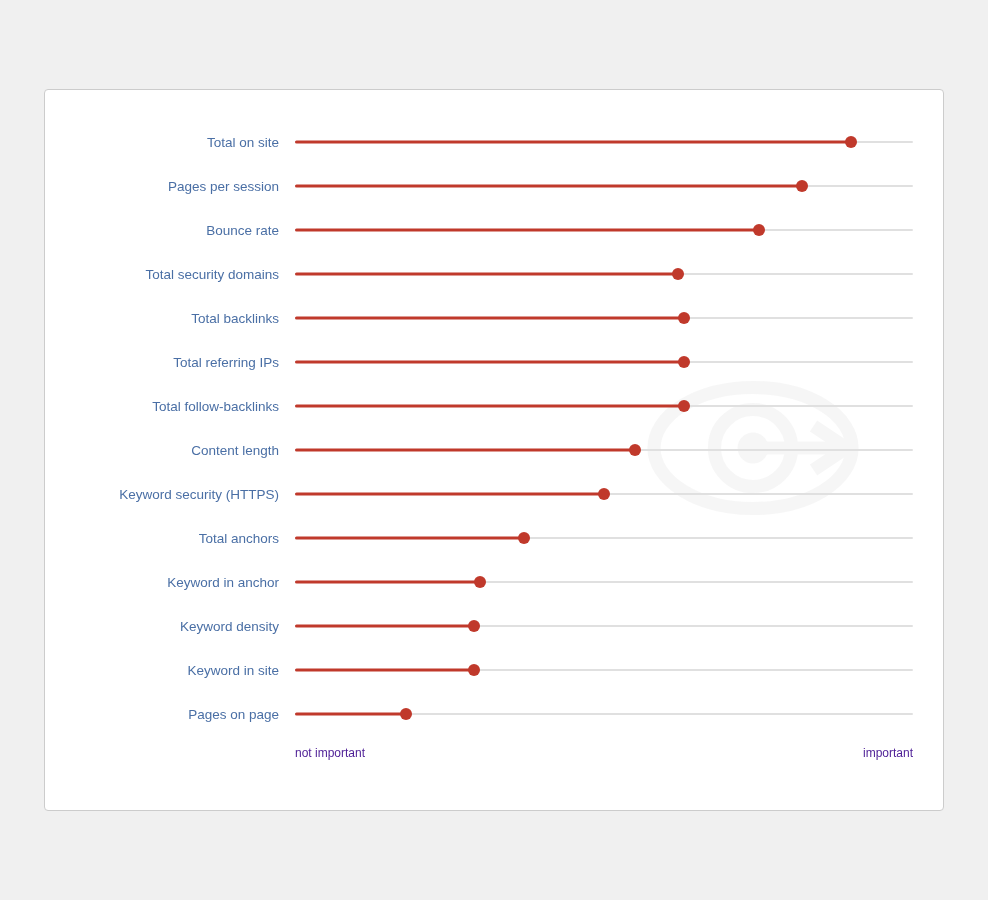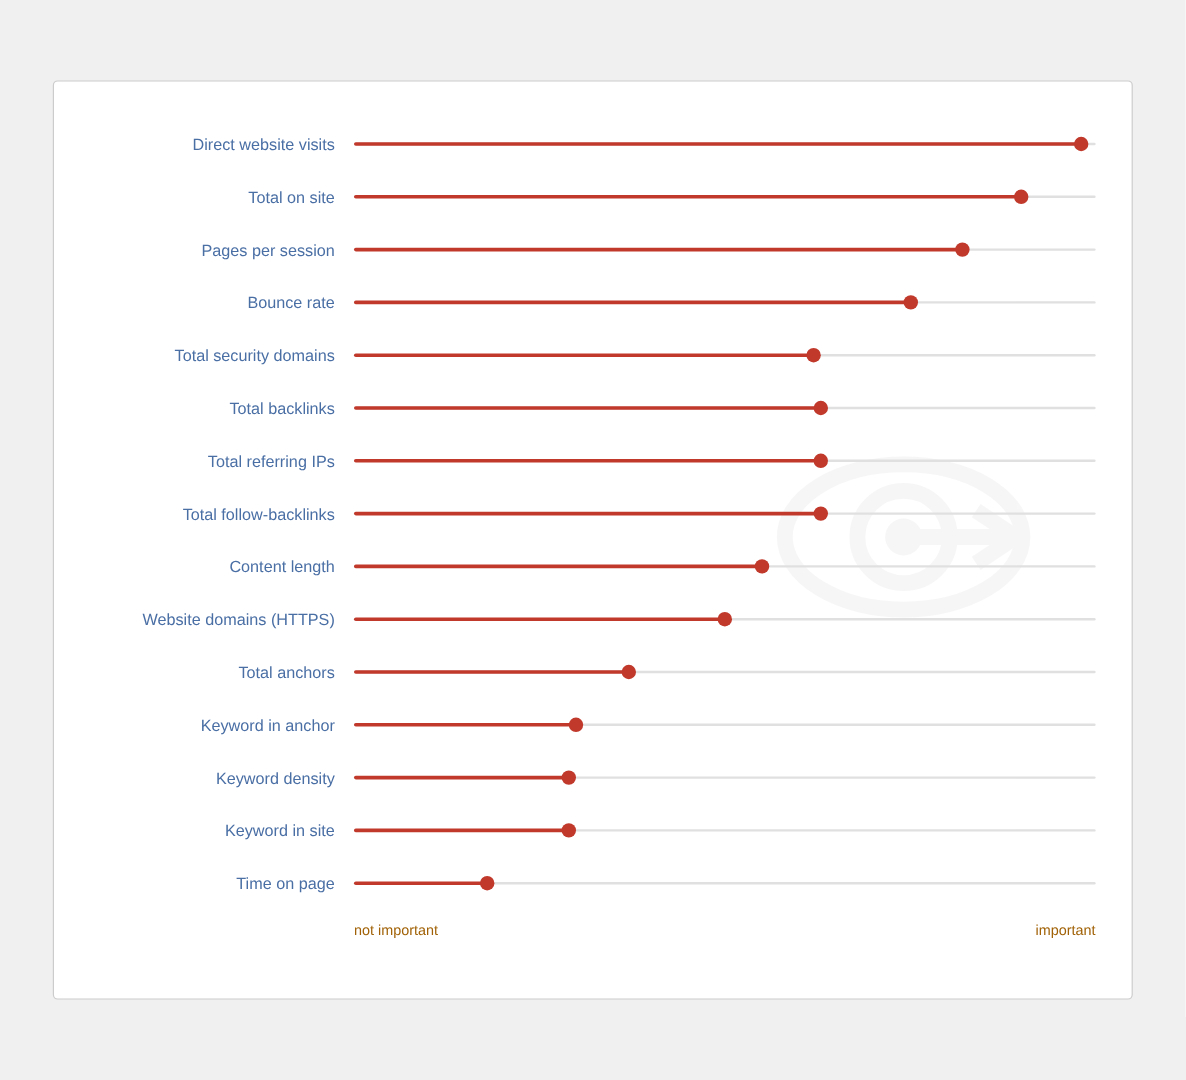--- a/index.html
+++ b/index.html
@@ -83,21 +83,21 @@
       height: 12px;
       background: #c0392b;
       border-radius: 50%;
     }
     .axis-labels {
       display: flex;
       justify-content: space-between;
       margin-top: 10px;
       padding-left: 220px;
       font-size: 12px;
-      color: #a16207;
+      color: #4c1d95;
     }
   </style>
 </head>
 <body>
 
 <div class="chart-container">
 
   <div class="watermark">
     <svg viewBox="0 0 200 200" xmlns="http://www.w3.org/2000/svg">
 
@@ -105,28 +105,20 @@
       <circle cx="100" cy="100" r="35" fill="none" stroke="#888" stroke-width="12"></circle>
       <circle cx="100" cy="100" r="14" fill="#888"></circle>
 
       <path d="M 155 80 L 185 100 L 155 120" fill="none" stroke="#888" stroke-width="12" stroke-linejoin="round"></path>
       <line x1="100" y1="100" x2="185" y2="100" stroke="#888" stroke-width="12"></line>
     </svg>
   </div>
 
   <div class="chart-rows" id="chart-rows">
 
-  <div class="chart-row">
-        <div class="row-label">Direct website visits</div>
-        <div class="row-track">
-          <div class="track-bg"></div>
-          <div class="track-fill" style="width: 98%;"></div>
-          <div class="track-dot" style="left: 98%;"></div>
-        </div>
-      </div>
       <div class="chart-row">
         <div class="row-label">Total on site</div>
         <div class="row-track">
           <div class="track-bg"></div>
           <div class="track-fill" style="width: 90%;"></div>
           <div class="track-dot" style="left: 90%;"></div>
         </div>
       </div>
       <div class="chart-row">
         <div class="row-label">Pages per session</div>
@@ -178,21 +170,21 @@
       </div>
       <div class="chart-row">
         <div class="row-label">Content length</div>
         <div class="row-track">
           <div class="track-bg"></div>
           <div class="track-fill" style="width: 55%;"></div>
           <div class="track-dot" style="left: 55%;"></div>
         </div>
       </div>
       <div class="chart-row">
-        <div class="row-label">Website domains (HTTPS)</div>
+        <div class="row-label">Keyword security (HTTPS)</div>
         <div class="row-track">
           <div class="track-bg"></div>
           <div class="track-fill" style="width: 50%;"></div>
           <div class="track-dot" style="left: 50%;"></div>
         </div>
       </div>
       <div class="chart-row">
         <div class="row-label">Total anchors</div>
         <div class="row-track">
           <div class="track-bg"></div>
@@ -218,21 +210,21 @@
       </div>
       <div class="chart-row">
         <div class="row-label">Keyword in site</div>
         <div class="row-track">
           <div class="track-bg"></div>
           <div class="track-fill" style="width: 29%;"></div>
           <div class="track-dot" style="left: 29%;"></div>
         </div>
       </div>
       <div class="chart-row">
-        <div class="row-label">Time on page</div>
+        <div class="row-label">Pages on page</div>
         <div class="row-track">
           <div class="track-bg"></div>
           <div class="track-fill" style="width: 18%;"></div>
           <div class="track-dot" style="left: 18%;"></div>
         </div>
       </div>
     </div>
 
   <div class="axis-labels">
     <span>not important</span>

